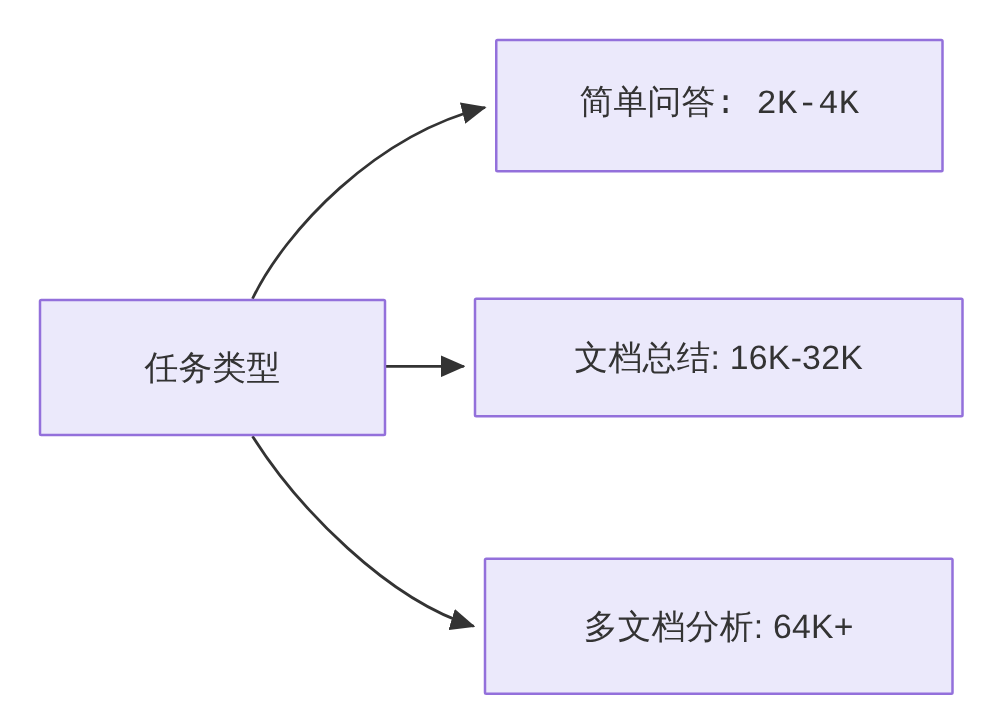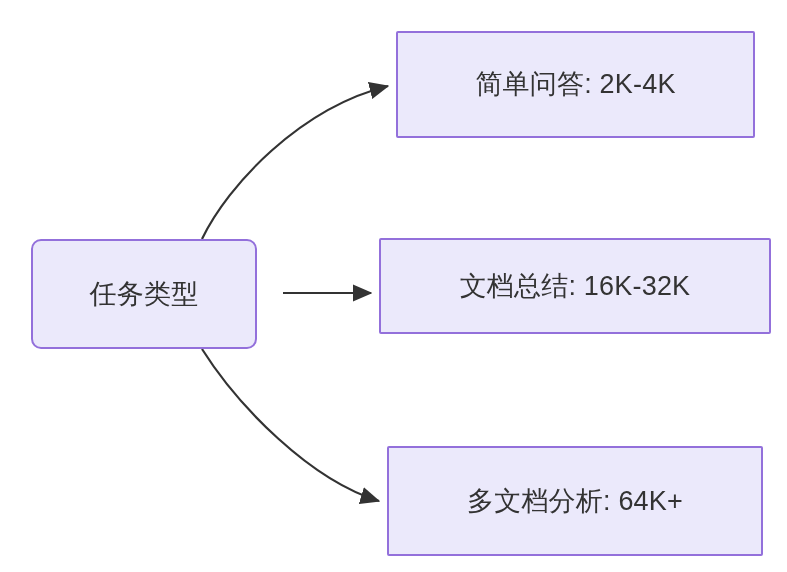--- a/index.html
+++ b/index.html
@@ -47,22 +47,22 @@
   .flow-node-label {
     color: #333333;
     font-size: 27px;
     line-height: 1.2;
     letter-spacing: 0.2px;
     white-space: nowrap;
     text-align: center;
   }
 
   
-  #node-root      { left: 31px;  top: 239px; width: 226px; height: 110px; border-radius: 10px; }
-  #node-simple-qa { left: 396px; top: 31px;  width: 359px; height: 107px; }
+  #node-root      { left: 31px;  top: 239px; width: 278px; height: 110px; }
+  #node-simple-qa { left: 396px; top: 31px;  width: 359px; height: 107px; font-family: Liberation Mono, monospace; }
   #node-doc-sum   { left: 379px; top: 238px; width: 392px; height: 96px; }
   #node-multi-doc { left: 387px; top: 446px; width: 376px; height: 110px; }
 </style>
 </head>
 <body>
 
 <div id="diagram-canvas">
 
   <svg id="edge-layer" viewBox="0 0 787 572" width="787" height="572" xmlns="http://www.w3.org/2000/svg">
     <defs>

